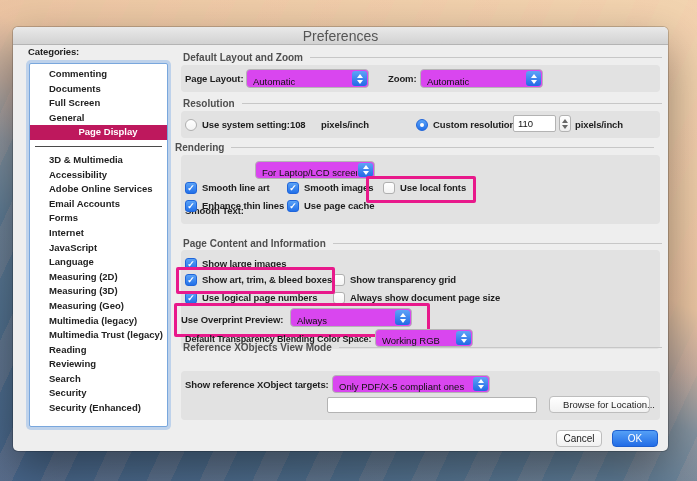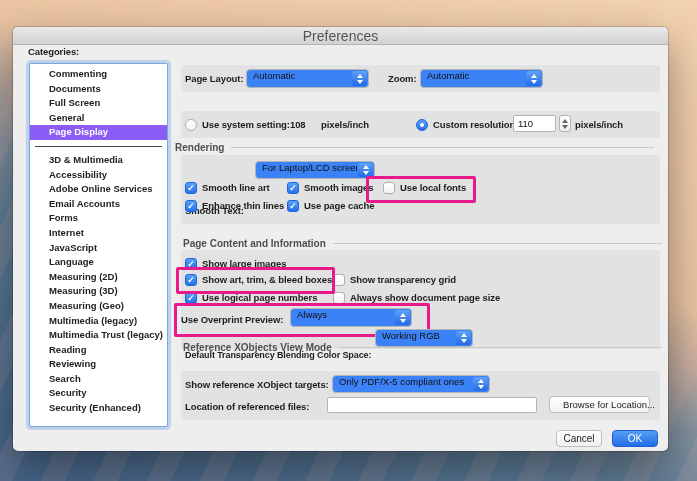--- a/index.html
+++ b/index.html
@@ -25,22 +25,22 @@
     font-size:14px;color:#555;
   }
   .txt{position:absolute;font-size:9.5px;font-weight:700;color:#1d1d1d;letter-spacing:-0.1px;white-space:nowrap;line-height:12px;}
   .txt.xs{font-size:9px;}
   .sec-head{position:absolute;display:flex;align-items:center;width:479px;height:12px;}
   .sec-title{font-size:10px;font-weight:700;color:#4f4f4f;white-space:nowrap;}
   .sec-rule{flex:1;border-top:1px solid #c7c7c7;margin-left:7px;height:0;}
   .band{position:absolute;background:#e2e2e2;border-radius:4px;width:479px;}
   
   .select{
-    position:absolute;background:#3b82f6;border:1px solid #b5b5b5;border-radius:4px;
-    box-sizing:border-box;display:flex;align-items:flex-start;
+    position:absolute;background:#d946ef;border:1px solid #b5b5b5;border-radius:4px;
+    box-sizing:border-box;display:flex;align-items:flex-end;
   }
   .sel-text{font-size:9.5px;color:#111;padding-left:6px;white-space:nowrap;overflow:hidden;flex:1;}
   .sel-step{
     width:15px;align-self:stretch;margin:1px;border-radius:3px;
     background:linear-gradient(#5fa3f7,#2269e6);
     display:flex;flex-direction:column;align-items:center;justify-content:center;gap:2px;
   }
   .tri-up{width:0;height:0;border-left:3px solid transparent;border-right:3px solid transparent;border-bottom:4px solid #fff;}
   .tri-dn{width:0;height:0;border-left:3px solid transparent;border-right:3px solid transparent;border-top:4px solid #fff;}
   
@@ -65,21 +65,21 @@
   .btn.small-text{font-size:9.5px;padding-left:19px;}
   .btn.primary{background:linear-gradient(#55a0f6,#226ce6);border:1px solid #1d5fd0;color:#fff;}
   
   .listbox{
     position:absolute;left:16px;top:36px;width:139px;height:364px;box-sizing:border-box;
     background:#fff;border:1px solid #79a7dd;border-radius:2px;
     box-shadow:0 0 0 3px rgba(130,175,230,.45);
     overflow:hidden;padding-top:3px;
   }
   .sb-item{height:14.6px;line-height:14.6px;padding-left:19px;font-size:9.5px;font-weight:700;color:#222;white-space:nowrap;}
-  .sb-item.selected{background:#8b5cf6;color:#fff;}
+  .sb-item.selected{background:#be185d;color:#fff;text-align:center;}
   .sb-sep{border-top:1px solid #4a4a4a;margin:6px 5px;}
   
   .hl{position:absolute;border:3px solid #e8198b;border-radius:2px;pointer-events:none;}
 </style>
 </head>
 <body>
 
 <div class="dialog">
 
   <div class="titlebar">
@@ -107,38 +107,46 @@
       <div class="sb-item">Measuring (Geo)</div>
       <div class="sb-item">Multimedia (legacy)</div>
       <div class="sb-item">Multimedia Trust (legacy)</div>
       <div class="sb-item">Reading</div>
       <div class="sb-item">Reviewing</div>
       <div class="sb-item">Search</div>
       <div class="sb-item">Security</div>
       <div class="sb-item">Security (Enhanced)</div>
     </div>
 
+  <div class="sec-head" style="left:170px;top:24px;">
+    <span class="sec-title">Default Layout and Zoom</span>
+      <span class="sec-rule"></span>
+  </div>
   <div class="band" style="left:168px;top:38px;height:27px;"></div>
   <span class="txt" style="left:172px;top:46px;">Page Layout:</span>
   <div class="select" style="left:233px;top:42px;width:123px;height:19px;">
     <span class="sel-text">Automatic</span>
     <span class="sel-step">
         <i class="tri-up"></i>
         <i class="tri-dn"></i>
       </span>
   </div>
   <span class="txt" style="left:375px;top:46px;">Zoom:</span>
   <div class="select" style="left:407px;top:42px;width:123px;height:19px;">
     <span class="sel-text">Automatic</span>
     <span class="sel-step">
         <i class="tri-up"></i>
         <i class="tri-dn"></i>
       </span>
   </div>
 
+  <div class="sec-head" style="left:170px;top:70px;">
+    <span class="sec-title">Resolution</span>
+      <span class="sec-rule"></span>
+  </div>
   <div class="band" style="left:168px;top:84px;height:27px;"></div>
   <div class="cbrow" style="left:172px;top:91px;">
     <span class="rad"></span>
     <span class="cblabel">Use system setting:</span>
   </div>
   <span class="txt" style="left:277px;top:92px;">108</span>
   <span class="txt" style="left:308px;top:92px;">pixels/inch</span>
   <div class="cbrow" style="left:403px;top:91px;">
     <span class="rad on"></span>
     <span class="cblabel">Custom resolution:</span>
@@ -213,21 +221,21 @@
   <div class="hl" style="left:163px;top:240px;width:153px;height:21px;"></div>
   <span class="txt" style="left:168px;top:287px;">Use Overprint Preview:</span>
   <div class="select" style="left:277px;top:281px;width:122px;height:19px;">
     <span class="sel-text">Always</span>
     <span class="sel-step">
         <i class="tri-up"></i>
         <i class="tri-dn"></i>
       </span>
   </div>
   <div class="hl" style="left:161px;top:276px;width:250px;height:28px;"></div>
-  <span class="txt xs" style="left:172px;top:306px;margin-top:16px;">Default Transparency Blending Color Space:</span>
+  <span class="txt xs" style="left:172px;top:306px;">Default Transparency Blending Color Space:</span>
   <div class="select" style="left:362px;top:302px;width:98px;height:18px;">
     <span class="sel-text">Working RGB</span>
     <span class="sel-step">
         <i class="tri-up"></i>
         <i class="tri-dn"></i>
       </span>
   </div>
 
   <div class="sec-head" style="left:170px;top:314px;">
     <span class="sec-title">Reference XObjects View Mode</span>
@@ -235,21 +243,20 @@
   </div>
   <div class="band" style="left:168px;top:344px;height:49px;"></div>
   <span class="txt" style="left:172px;top:352px;">Show reference XObject targets:</span>
   <div class="select" style="left:319px;top:348px;width:158px;height:18px;">
     <span class="sel-text">Only PDF/X-5 compliant ones</span>
     <span class="sel-step">
         <i class="tri-up"></i>
         <i class="tri-dn"></i>
       </span>
   </div>
-  <span class="txt" style="left:172px;top:374px;">Location of referenced files:</span>
   <input class="field" style="left: 314px; top: 370px; width: 210px; height: 16px;" value="">
   <div class="btn small-text" style="left:536px;top:369px;width:101px;height:17px;">
     <span>Browse for Location...</span>
   </div>
 
   <div class="btn" style="left:543px;top:403px;width:46px;height:17px;">
     <span>Cancel</span>
   </div>
   <div class="btn primary" style="left:599px;top:403px;width:46px;height:17px;">
     <span>OK</span>

